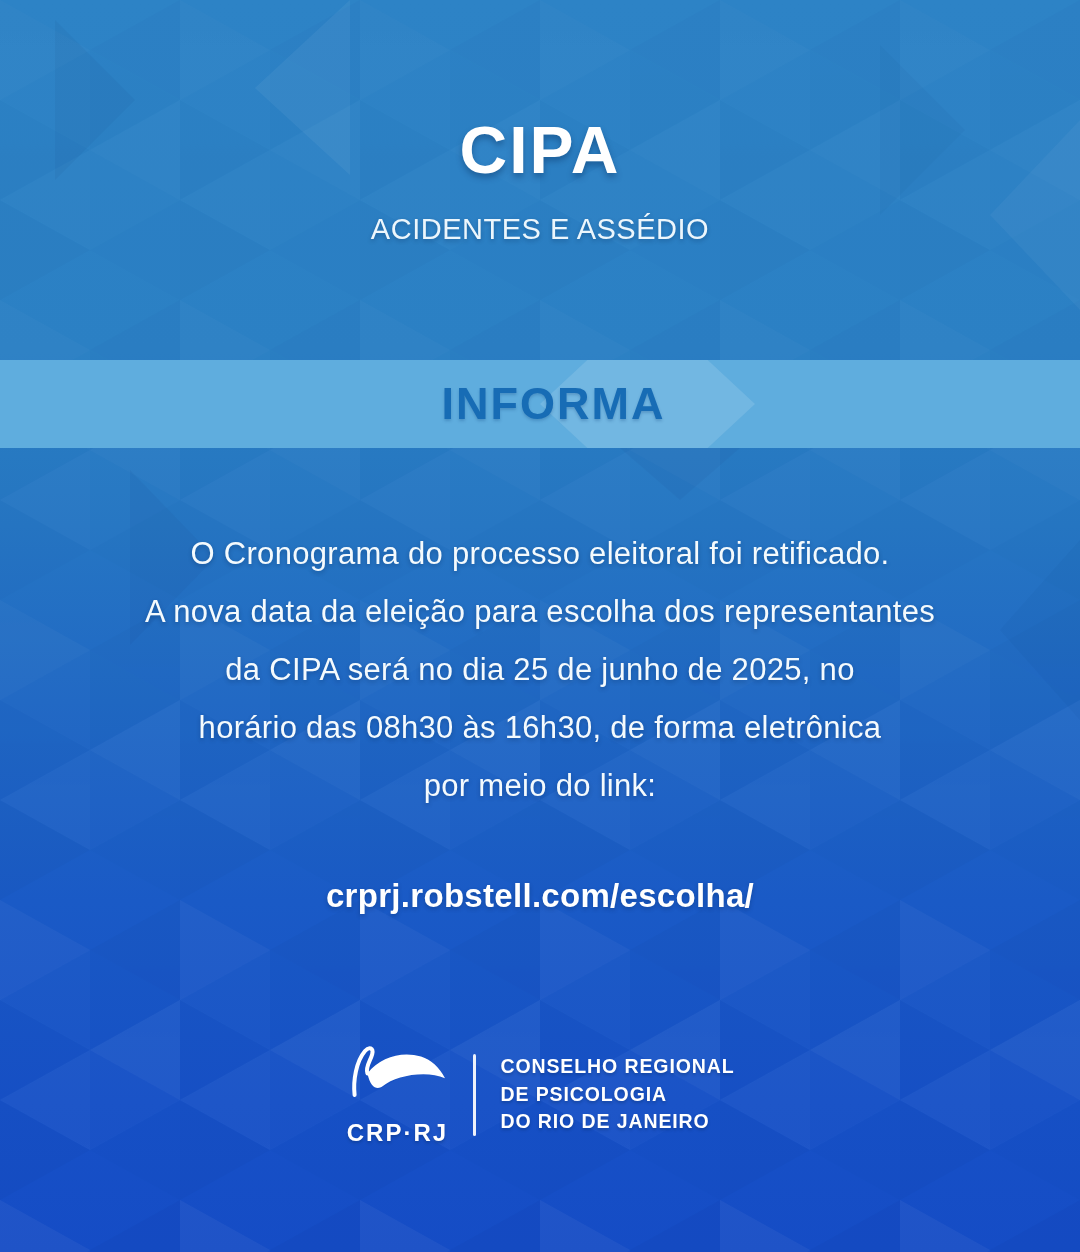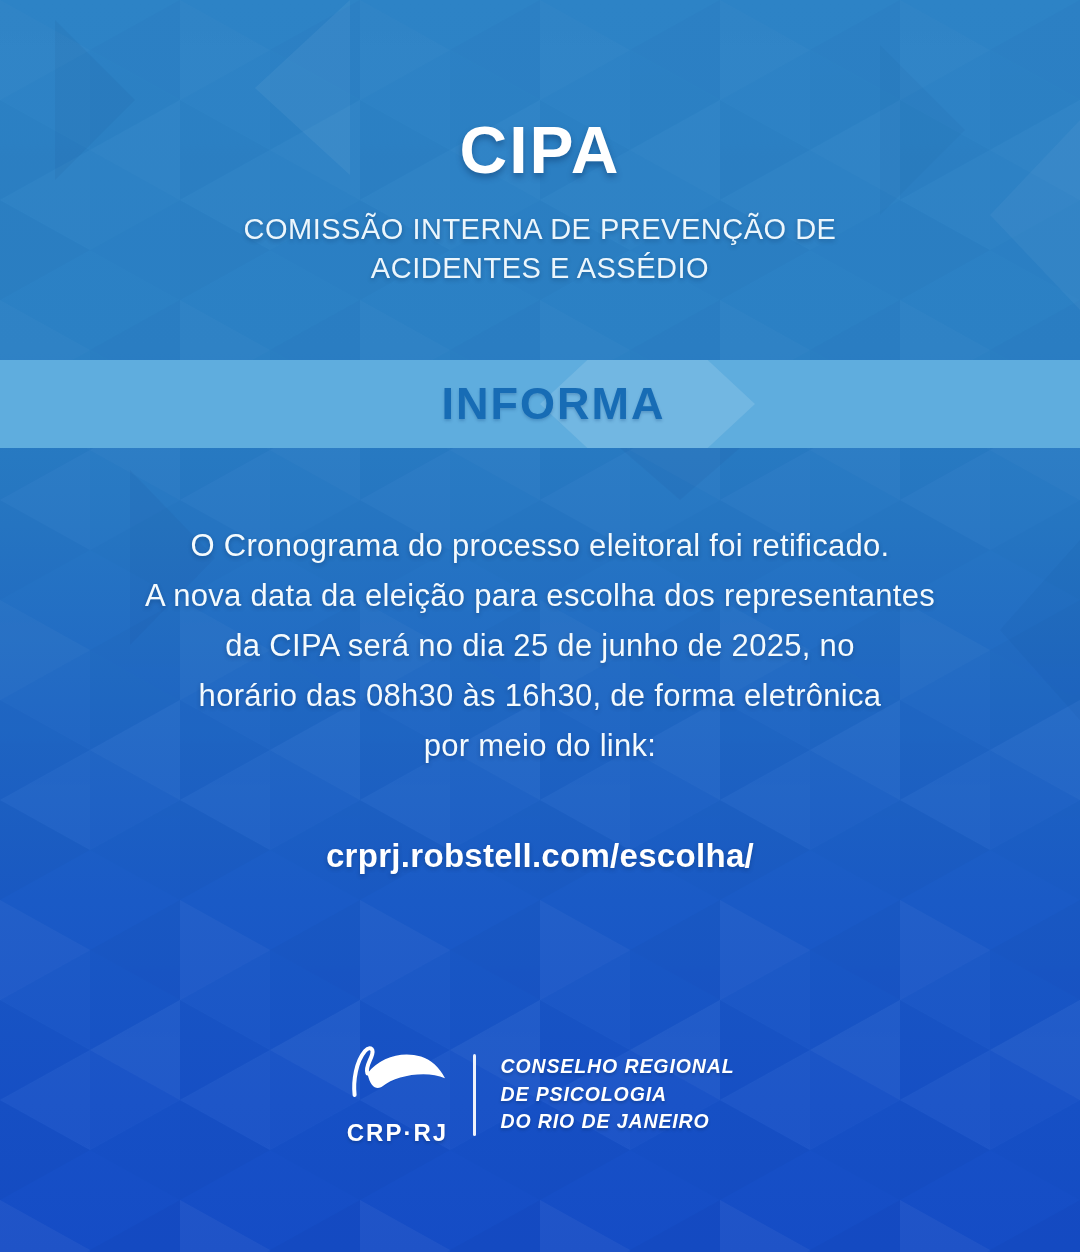--- a/index.html
+++ b/index.html
@@ -79,21 +79,21 @@
 
   
   .body-copy {
     position: absolute;
     top: 521px; left: 0; right: 0;
     text-align: center;
     z-index: 2;
     color: #f4fafd;
   }
   .body-copy p {
-    margin: 0;
+    margin: 8px;
     font-size: 31px;
     line-height: 50px;
     letter-spacing: 0.3px;
     text-shadow: 0 2px 4px rgba(3, 32, 74, 0.30);
   }
   .vote-link {
     margin-top: 60px !important;
     font-size: 33px !important;
     font-weight: 700;
     letter-spacing: 0.6px;
@@ -130,21 +130,20 @@
     opacity: 0.92;
     border-radius: 2px;
   }
   .logo-right {
     text-align: left;
     font-size: 19.5px;
     font-weight: 700;
     line-height: 27.5px;
     letter-spacing: 0.9px;
     text-shadow: 0 2px 3px rgba(3, 32, 74, 0.30);
-    font-style: italic;
   }
 </style>
 </head>
 <body>
 
 <div class="poster">
 
   <svg class="layer" viewBox="0 0 1080 1252" preserveAspectRatio="none" aria-hidden="true">
     <defs>
       <pattern id="tri" width="180" height="300" patternUnits="userSpaceOnUse">
@@ -175,21 +174,20 @@
     <polygon points="350,0 350,175 255,88" fill="#ffffff" opacity="0.05"></polygon>
     <polygon points="880,45 965,130 880,215" fill="#0a2c66" opacity="0.04"></polygon>
     <polygon points="1080,120 990,215 1080,310" fill="#ffffff" opacity="0.04"></polygon>
     <polygon points="130,470 215,558 130,645" fill="#0a2c66" opacity="0.05"></polygon>
     <polygon points="1080,540 1000,630 1080,720" fill="#0a2c66" opacity="0.04"></polygon>
     <polygon points="620,448 740,448 680,500" fill="#0a2c66" opacity="0.05"></polygon>
   </svg>
 
   <header class="header">
     <h1 class="title">CIPA</h1>
-    <div class="subtitle-line">COMISSÃO INTERNA DE PREVENÇÃO DE</div>
     <div class="subtitle-line">ACIDENTES E ASSÉDIO</div>
   </header>
 
   <div class="band">
     <div class="band-hex"></div>
     <span class="band-label">INFORMA</span>
   </div>
 
   <main class="body-copy">
     <p>O Cronograma do processo eleitoral foi retificado.</p>

